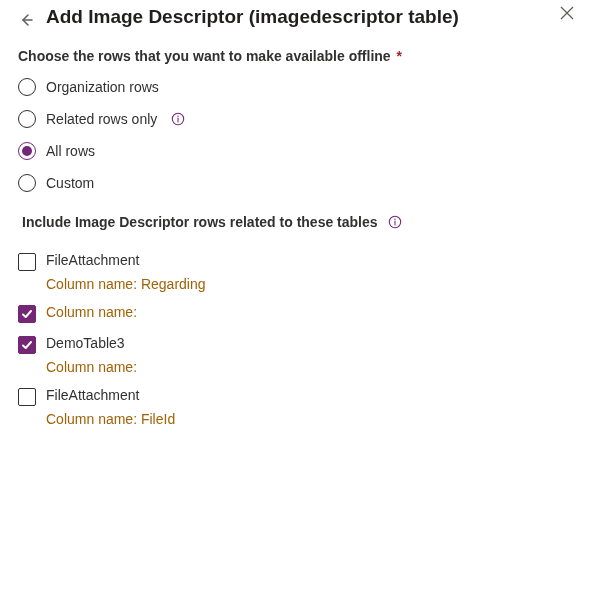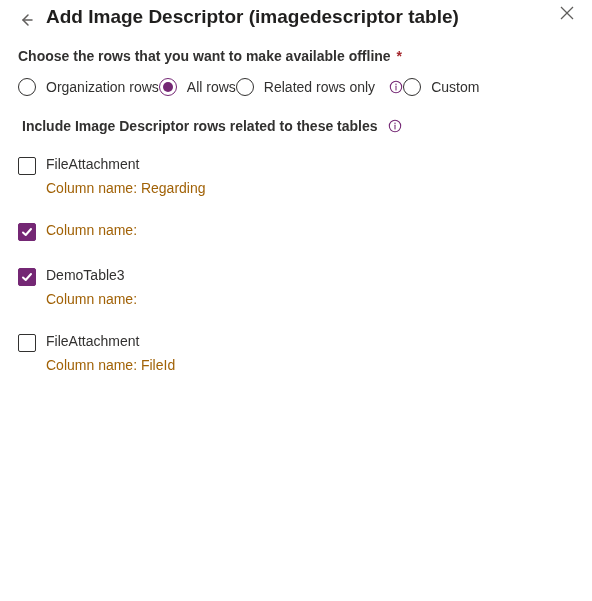--- a/index.html
+++ b/index.html
@@ -50,22 +50,22 @@
   .close-icon svg { width: 14px; height: 14px; }
   .section-label {
     font-size: 14px;
     font-weight: 600;
     color: #323130;
     margin-bottom: 14px;
   }
   .req-asterisk { color: #a4262c; font-weight: 600; margin-left:2px;}
   .radio-list {
     display: flex;
-    flex-direction: row;
-    gap: 0;
+    flex-direction: column;
+    gap: 14px;
     margin-bottom: 22px;
   }
   .radio-item {
     display: flex;
     align-items: center;
     gap: 10px;
     cursor: pointer;
   }
   .radio-outer {
     width: 18px; height: 18px;
@@ -105,21 +105,21 @@
     align-items: center;
     gap: 8px;
     cursor: pointer;
     margin-bottom: 22px;
   }
   .chevron-icon svg { width:14px; height:14px; }
   .rel-title { font-size: 15px; font-weight: 600; }
   .rel-list {
     display: flex;
     flex-direction: column;
-    gap: 26px;
+    gap: 12px;
     margin-top:4px;
   }
   .rel-item {
     display: flex;
     align-items: flex-start;
     gap: 10px;
   }
   .checkbox {
     width: 18px; height: 18px;
     border: 1.5px solid #323130;
@@ -167,35 +167,35 @@
     <span>Choose the rows that you want to make available offline</span>
     <span class="req-asterisk">*</span>
   </div>
 
   <div class="radio-list" id="radio-list">
       <div class="radio-item">
         <span class="radio-outer"></span>
         <span class="radio-label">Organization rows</span>
       </div>
       <div class="radio-item">
-        <span class="radio-outer selected">
-          <span class="radio-dot"></span>
-        </span>
-        <span class="radio-label">All rows</span>
-      </div>
-      <div class="radio-item">
         <span class="radio-outer"></span>
         <span class="radio-label">Related rows only</span>
         <span class="info-icon">
           <svg viewBox="0 0 16 16" fill="none" stroke="currentColor" stroke-width="1.2">
             <circle cx="8" cy="8" r="6.5"></circle>
             <line x1="8" y1="7" x2="8" y2="11.5" stroke-linecap="round"></line>
             <circle cx="8" cy="4.8" r="0.8" fill="currentColor" stroke="none"></circle>
           </svg>
         </span>
+      </div>
+      <div class="radio-item">
+        <span class="radio-outer selected">
+          <span class="radio-dot"></span>
+        </span>
+        <span class="radio-label">All rows</span>
       </div>
       <div class="radio-item">
         <span class="radio-outer"></span>
         <span class="radio-label">Custom</span>
       </div>
     </div>
 
   <div class="subsection-label">
     <span>Include Image Descriptor rows related to these tables</span>
     <span class="info-icon">

